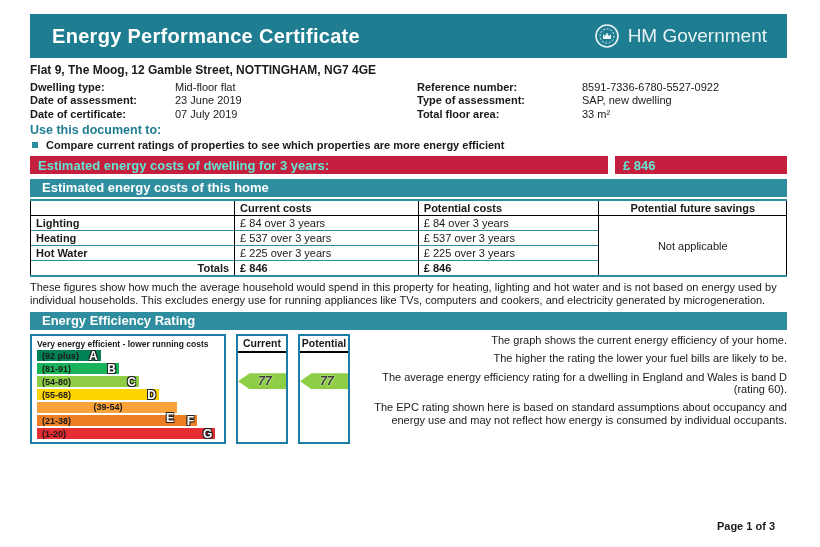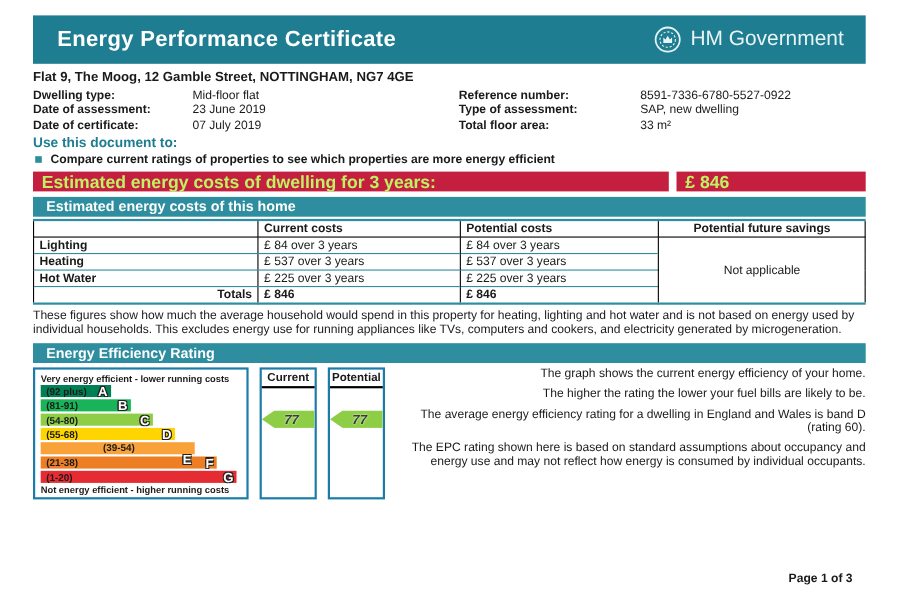--- a/index.html
+++ b/index.html
@@ -16,21 +16,21 @@
   
   .address { margin-top:5px; font-weight:bold; font-size:12px; }
   .details { margin-top:4px; display:grid; grid-template-columns:145px 242px 165px auto; font-size:11px; line-height:1.22; }
   .details .lbl { font-weight:bold; }
 
   .use-doc { margin-top:2px; color:var(--header-teal,#1e7d90); font-weight:bold; font-size:12.5px; }
   .bullet-row { display:flex; align-items:center; gap:8px; font-size:11px; font-weight:bold; margin-top:2px; padding-left:2px; }
   .sq { width:6px; height:6px; background:var(--banner-teal,#2e8e9f); display:inline-block; flex:0 0 auto; }
 
   
-  .red-banner { margin-top:5px; display:flex; gap:7px; height:18px; font-size:16px; font-weight:bold; color:#bef264; }
+  .red-banner { margin-top:5px; display:flex; gap:7px; height:18px; font-size:13px; font-weight:bold; color:#5eead4; }
   .red-banner .red-label { width:578px; background:var(--banner-red,#c51f3f); padding:2px 8px; }
   .red-banner .red-value { flex:1; background:var(--banner-red,#c51f3f); padding:2px 8px; }
 
   
   .teal-banner { margin-top:5px; height:18px; background:var(--banner-teal,#2e8e9f); color:#fff; font-weight:bold; font-size:13px; padding:1px 12px; }
 
   
   table.costs { width:100%; border-collapse:collapse; font-size:11px; margin-top:2px;
     border-top:2px solid var(--banner-teal,#2e8e9f); border-bottom:2px solid var(--banner-teal,#2e8e9f); }
   table.costs td, table.costs th { border-left:1px solid #000; border-right:1px solid #000; padding:1px 5px; text-align:left; height:12px; }
@@ -200,21 +200,20 @@
             <span class="band-letter">F</span>
           </div>
         </div>
         <div class="band-row">
           <div class="band-bar" style="width: 98%; background: rgb(229, 44, 51);">
             <span class="band-range">(1-20)</span>
             <span class="band-letter">G</span>
           </div>
         </div>
 
-        <div class="mini-label">Not energy efficient - higher running costs</div>
       </div>
 
       <div class="col-box current">
         <div class="col-head">Current</div>
         <div class="arrow" style="background: rgb(141, 206, 70);">
           <span>77</span>
         </div>
       </div>
 
       <div class="col-box potential">

